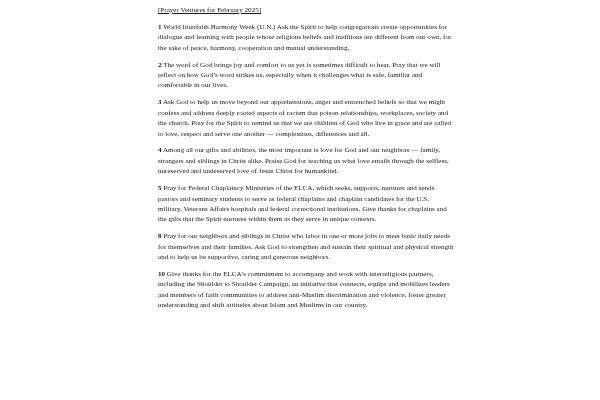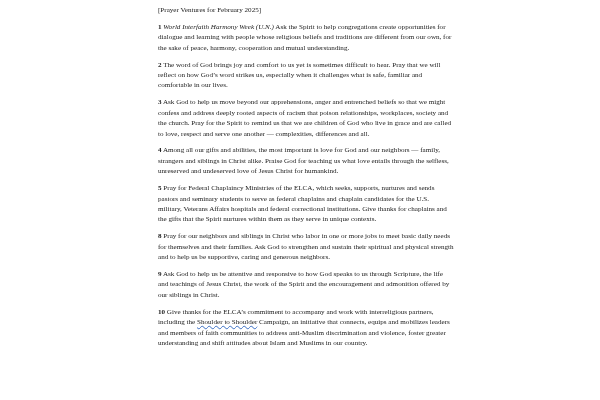--- a/index.html
+++ b/index.html
@@ -2,25 +2,25 @@
 <html><head>
 <meta charset="utf-8">
 <style>
   html, body { margin: 0; padding: 0; background: #ffffff; }
   body { width: 600px; height: 400px; overflow: hidden; position: relative; }
   .page {
     position: absolute; left: 158px; top: 5px; width: 296px;
     font-family: "Liberation Serif", "DejaVu Serif", serif;
     font-size: 7.1px; line-height: 10.4px; color: #1a1a1a;
   }
-  .title { margin: 0 0 6.5px 0; }
+  .title { margin: 0 0 6.5px 0; text-decoration: underline; }
   .item { margin: 0 0 6.5px 0; }
   .num { font-weight: bold; }
-  .italic { font-style: italic; }
-  .link { color: #1a1a1a; text-decoration: underline; text-decoration-color: #3b6fc4; text-decoration-style: wavy; text-decoration-thickness: 0.6px; text-align: right; }
+  .italic { }
+  .link { color: #1a1a1a; text-decoration-color: #3b6fc4; text-decoration-style: wavy; text-decoration-thickness: 0.6px; text-align: right; }
 </style>
 </head>
 <body>
 
 <div class="page">
   <p class="title">[Prayer Ventures for February 2025]</p>
 
   <p class="item"><span class="num">1</span> <span class="italic">World Interfaith Harmony Week (U.N.)</span><span> Ask the Spirit to help congregations create opportunities for dialogue and learning with people whose religious beliefs and traditions are different from our own, for the sake of peace, harmony, cooperation and mutual understanding.</span></p>
 
   <p class="item"><span class="num">2</span><span> The word of God brings joy and comfort to us yet is sometimes difficult to hear. Pray that we will reflect on how God’s word strikes us, especially when it challenges what is safe, familiar and comfortable in our lives.</span></p>
@@ -28,17 +28,16 @@
   <p class="item"><span class="num">3</span><span> Ask God to help us move beyond our apprehensions, anger and entrenched beliefs so that we might confess and address deeply rooted aspects of racism that poison relationships, workplaces, society and the church. Pray for the Spirit to remind us that we are children of God who live in grace and are called to love, respect and serve one another — complexities, differences and all.</span></p>
 
   <p class="item"><span class="num">4</span><span> Among all our gifts and abilities, the most important is love for God and our neighbors — family, strangers and siblings in Christ alike. Praise God for teaching us what love entails through the selfless, unreserved and undeserved love of Jesus Christ for humankind.</span></p>
 
   <p class="item"><span class="num">5</span><span> Pray for Federal Chaplaincy Ministries of the ELCA, which seeks, supports, nurtures and sends pastors and seminary students to serve as federal chaplains and chaplain candidates for the U.S. military, Veterans Affairs hospitals and federal correctional institutions. Give thanks for chaplains and the gifts that the Spirit nurtures within them as they serve in unique contexts.</span></p>
 
 
 
   <p class="item"><span class="num">8</span><span> Pray for our neighbors and siblings in Christ who labor in one or more jobs to meet basic daily needs for themselves and their families. Ask God to strengthen and sustain their spiritual and physical strength and to help us be supportive, caring and generous neighbors.</span></p>
 
-  <p class="item"><span class="num">9</span><span> Ask God to help us be attentive and responsive to how God speaks to us through Scripture, the life and teachings of Jesus Christ, the work of the Spirit and the encouragement and admonition offered by our siblings in Christ.</span></p>
 
   <p class="item"><span class="num">10</span><span> Give thanks for the ELCA’s commitment to accompany and work with interreligious partners, including the </span><span class="link">Shoulder to Shoulder</span><span> Campaign, an initiative that connects, equips and mobilizes leaders and members of faith communities to address anti-Muslim discrimination and violence, foster greater understanding and shift attitudes about Islam and Muslims in our country.</span></p>
 
 </div>
 
 </body></html>

